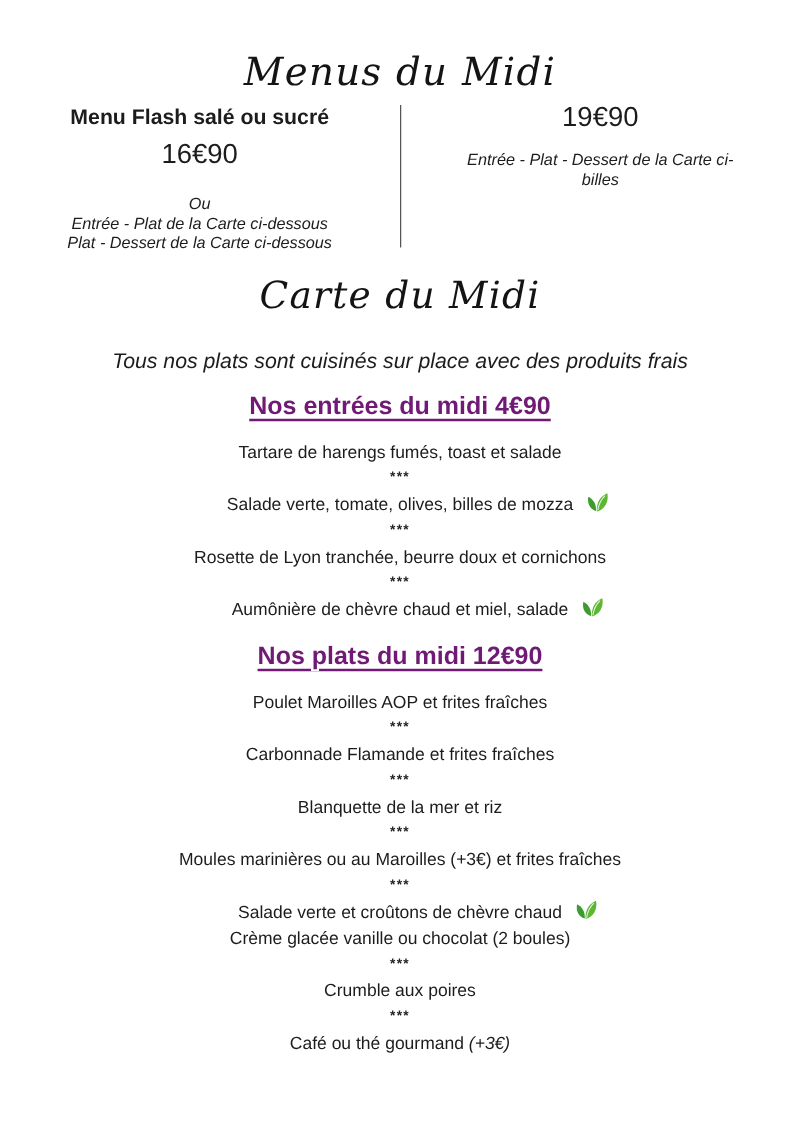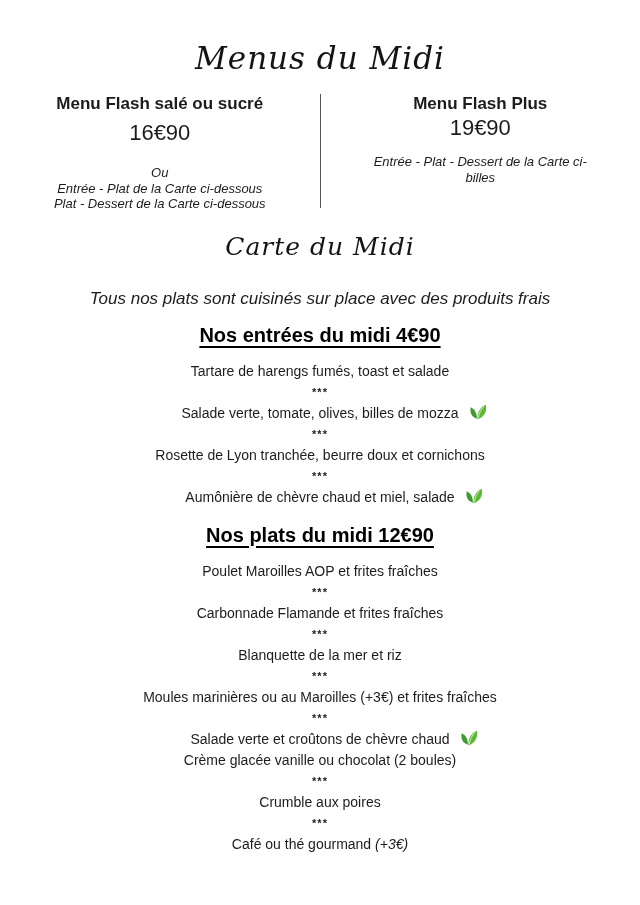--- a/index.html
+++ b/index.html
@@ -26,21 +26,20 @@
     font-size: 31px;
     letter-spacing: 1px;
     line-height: 48px;
     color: #141414;
   }
 
   
   .menus-row {
     display: flex;
     align-items: stretch;
-    margin-top: 10px;
     min-height: 116px;
   }
   .menu-col {
     flex: 1 1 0;
     padding: 0 12px;
   }
   .menus-divider {
     width: 1px;
     background: #555555;
     margin: 2px 0 4px 0;
@@ -56,39 +55,39 @@
   }
   .menu-col.left .menu-price { margin-top: 5px; }
   .menu-desc {
     margin-top: 20px;
     font-style: italic;
     font-size: 13px;
     line-height: 15.5px;
   }
   .menu-col.right .menu-desc { margin-top: 14px; }
 
-  .carte-title { margin-top: 12px; line-height: 46px; font-size: 25px; }
+  .carte-title { margin-top: 12px; line-height: 46px; font-size: 30px; }
 
   .carte-subtitle {
     margin-top: 20px;
     font-style: italic;
     font-size: 17px;
     line-height: 18px;
   }
 
   
   .section-heading {
     margin: 14px auto 12px auto;
     font-size: 20px;
     font-weight: 700;
     line-height: 27px;
     text-decoration: underline;
     text-decoration-thickness: 1.5px;
     text-underline-offset: 4px;
-    color: #000000;
+    color: #701a75;
   }
   .item-row, .item-separator {
     height: 21px;
     line-height: 21px;
   }
   .item-row { font-size: 14px; }
   .item-separator {
     font-size: 11px;
     font-weight: 700;
     letter-spacing: 1px;
@@ -120,21 +119,20 @@
       <div class="menu-name">Menu Flash salé ou sucré</div>
       <div class="menu-price">16€90</div>
       <div class="menu-desc">
           <div>Ou</div>
           <div>Entrée - Plat de la Carte ci-dessous</div>
           <div>Plat - Dessert de la Carte ci-dessous</div>
         </div>
     </div>
     <div class="menus-divider"></div>
     <div class="menu-col right">
-      <div class="menu-name">Menu Flash Plus</div>
       <div class="menu-price">19€90</div>
       <div class="menu-desc">
           <div>Entrée - Plat - Dessert de la Carte ci-</div>
           <div>billes</div>
         </div>
     </div>
   </div>
 
   <h1 class="script-title carte-title">Carte du Midi</h1>
 

